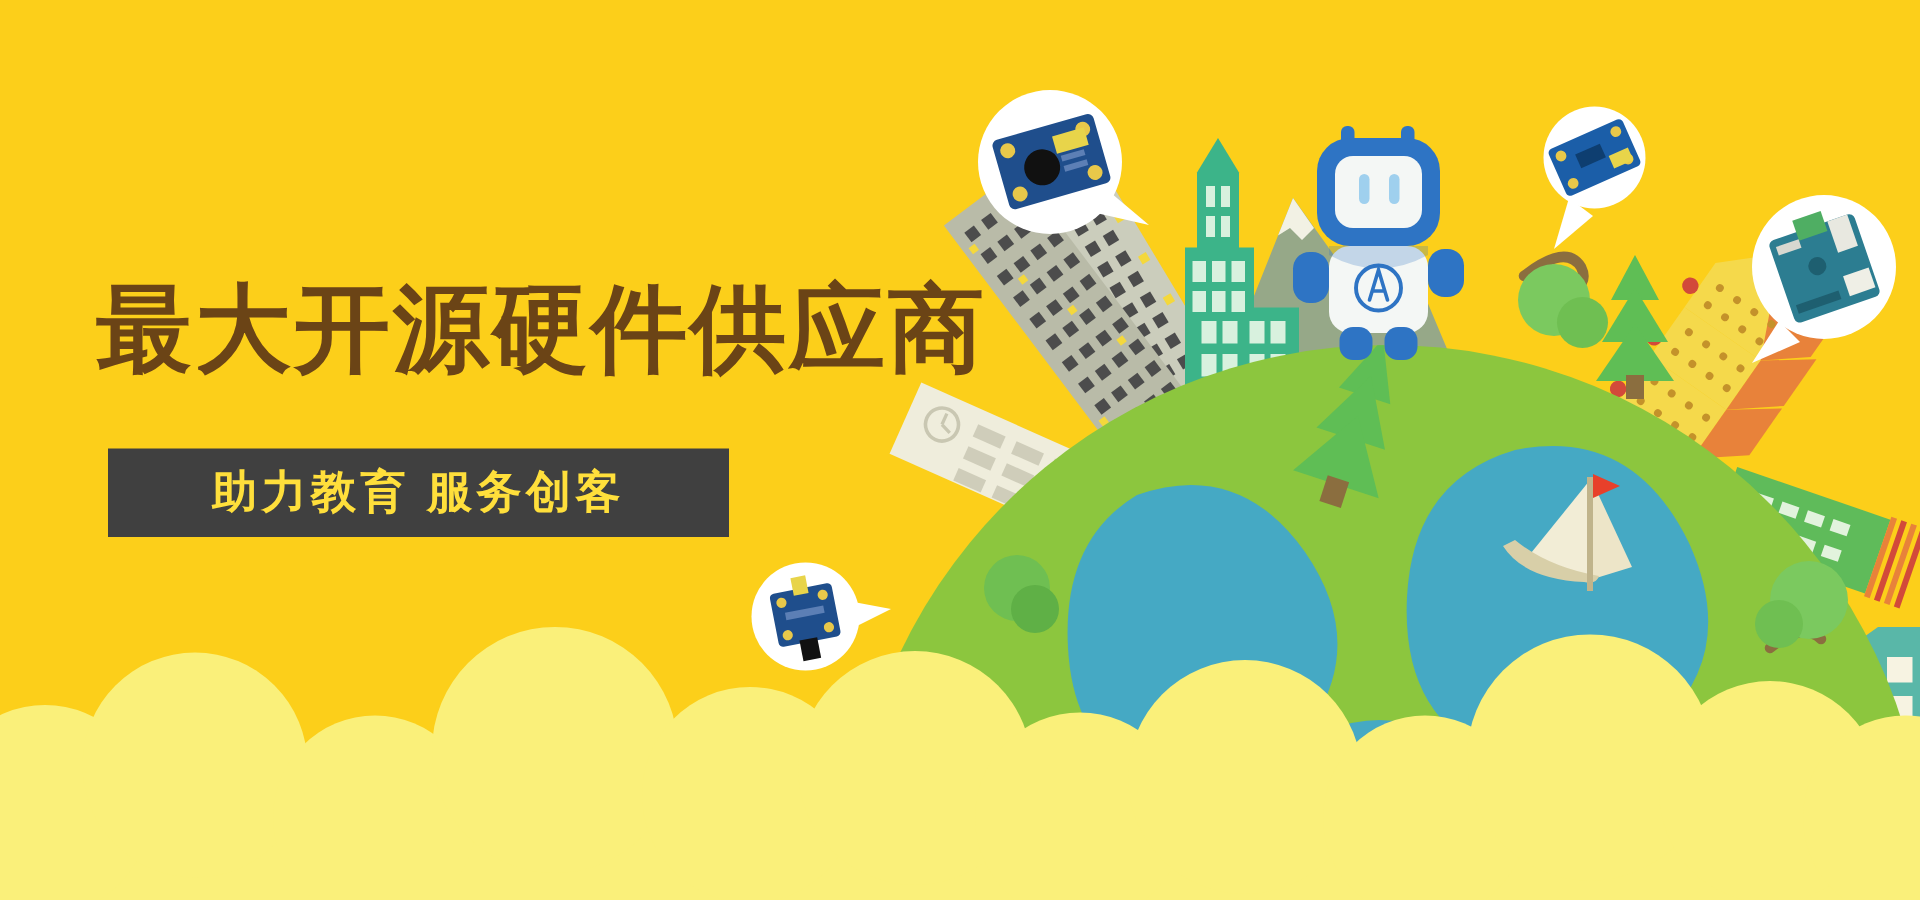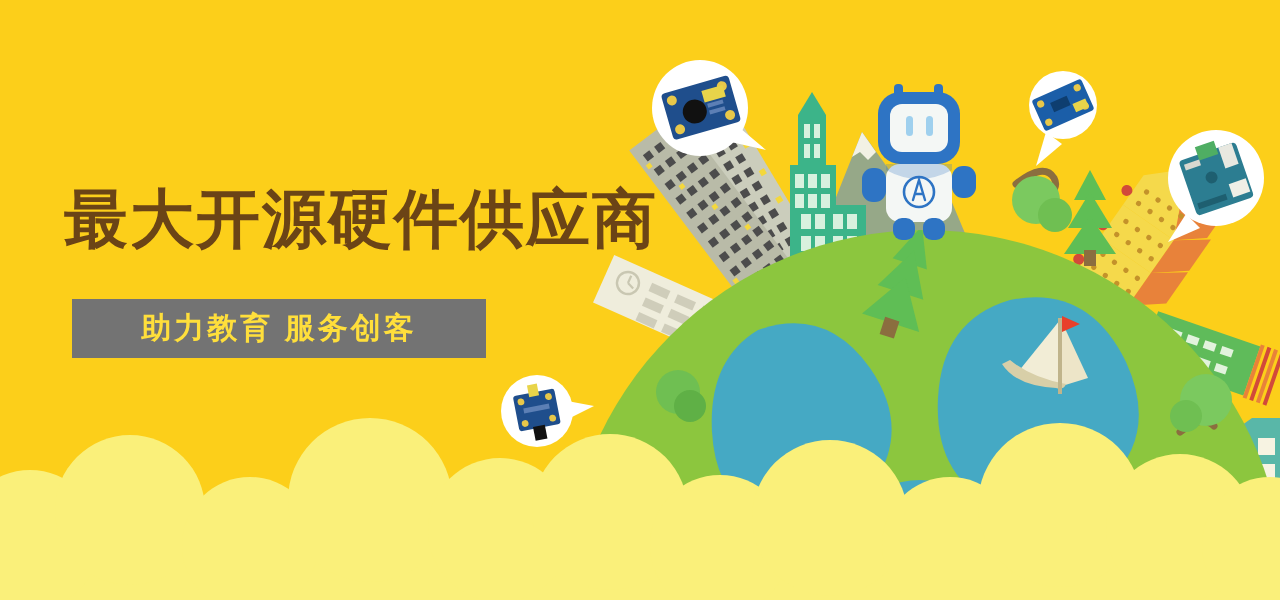--- a/index.html
+++ b/index.html
@@ -14,21 +14,21 @@
   }
   
   #headline{
     position:absolute;left:64px;top:186px;
     font-size:64px;font-weight:bold;letter-spacing:2px;
     color:#6B4416;line-height:1.05;white-space:nowrap;text-align:right;
   }
   #subbox{
     position:absolute;left:72px;top:299px;
     width:414px;height:59px;
-    background:#737373;
+    background:#404040;
   }
   #subtext{
     position:absolute;left:0;top:0;width:414px;height:59px;
     display:flex;align-items:center;justify-content:center;
     font-size:30px;font-weight:bold;letter-spacing:3px;
     color:#FFDF3B;white-space:nowrap;
   }
   
   #art{position:absolute;left:0;top:0;width:1280px;height:600px;}
   .layer{position:absolute;left:0;top:0;}

